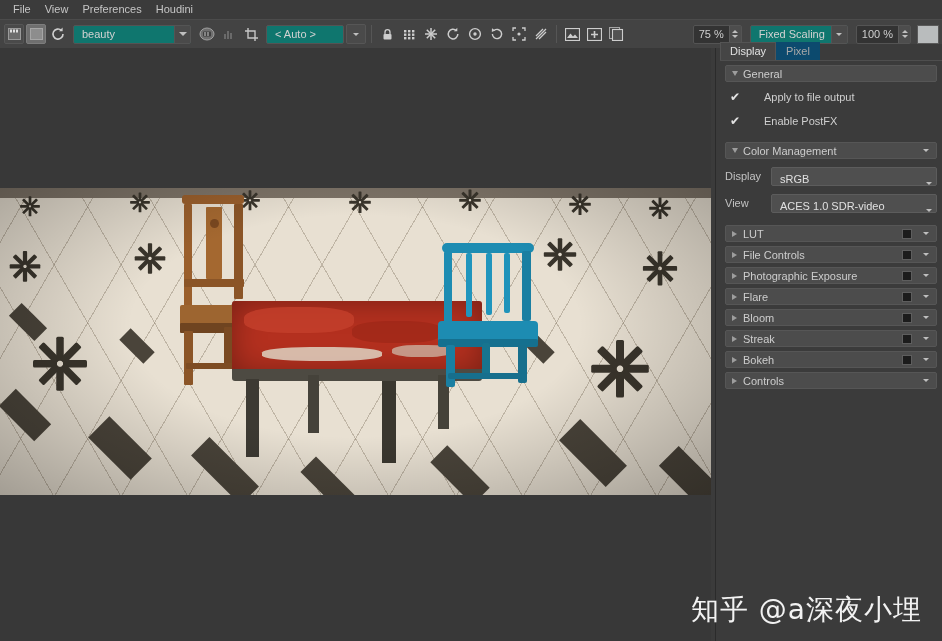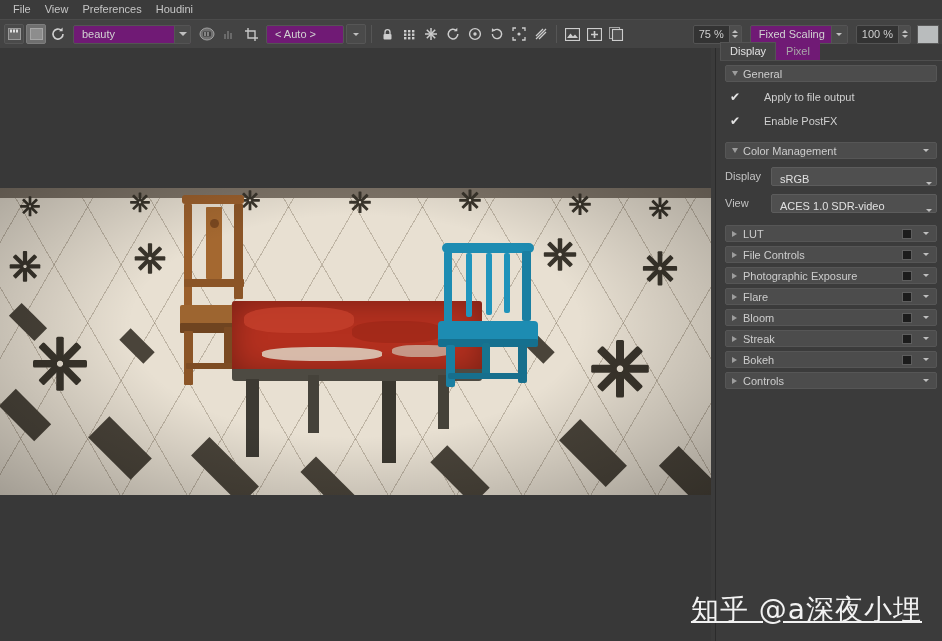--- a/index.html
+++ b/index.html
@@ -33,21 +33,21 @@
     display: flex; align-items: center; justify-content: center;
     color: #cfcfcf; font-size: 11px; flex: none;
   }
   .tb-btn.lit { background: #6f6f6f; border-color: #7d7d7d; }
   .tb-icn { width: 20px; height: 20px; margin: 0 1px; flex: none;
             display: flex; align-items: center; justify-content: center; }
   .tb-icn svg { display: block; }
   .tb-sep { width: 1px; height: 18px; background: #565656; margin: 0 4px; flex: none; }
 
   .combo {
-    height: 19px; background: #701a75; border: 1px solid #545454; border-radius: 2px;
+    height: 19px; background: #0f766e; border: 1px solid #545454; border-radius: 2px;
     display: flex; align-items: center; color: #d2d2d2; font-size: 11px;
     padding: 0 0 0 8px; flex: none;
   }
   .combo .txt { flex: 1; white-space: nowrap; overflow: hidden; }
   .combo .arw {
     width: 16px; height: 17px; display: flex; align-items: center; justify-content: center;
     background: #4a4a4a; border-left: 1px solid #545454; flex: none;
   }
   .caret { width: 0; height: 0; border-left: 4px solid transparent;
            border-right: 4px solid transparent; border-top: 4px solid #bfbfbf; }
@@ -108,21 +108,21 @@
 
   
   .splitter { position: absolute; left: 711px; top: 48px; width: 9px; height: 593px; background: #3b3b3b; }
   .splitter .line { position: absolute; left: 4px; top: 0; width: 1px; height: 100%; background: #2b2b2b; }
 
   
   .panel { position: absolute; left: 720px; top: 44px; width: 222px; height: 597px; background: #3b3b3b; }
   .tabs { position: absolute; left: 0; top: 0; width: 222px; height: 17px;
           display: flex; align-items: flex-end; border-bottom: 1px solid #4e4e4e; }
   .tab { font-size: 11px; color: #a8a8a8; padding: 2px 9px 2px 9px; line-height: 13px;
-         background: #701a75; border: 1px solid transparent; border-bottom: none; }
+         background: #0c4a6e; border: 1px solid transparent; border-bottom: none; }
   .tab.active { color: #e2e2e2; background: #454545; border-color: #545454; }
 
   .pbody { position: absolute; left: 0; top: 17px; width: 222px; height: 580px; background: #3b3b3b; }
 
   .sec {
     position: relative; margin: 4px 5px 0 5px; height: 17px;
     background: #4c4c4c; border: 1px solid #565656; border-radius: 2px;
     display: flex; align-items: center;
   }
   .sec .tw { width: 17px; display: flex; align-items: center; justify-content: center; flex: none; }
@@ -150,21 +150,21 @@
   }
   .frow .fc .ft { flex: 1; white-space: nowrap; overflow: hidden; }
   .frow .fc .fa { width: 15px; display: flex; align-items: center; justify-content: center; flex: none; }
 
   .spacer8 { height: 8px; }
 
   
   .wm {
     position: absolute; right: 20px; bottom: 12px;
     font-size: 28px; color: #f2f2f2; letter-spacing: 1px;
-    font-family: "DejaVu Sans", sans-serif; white-space: nowrap; text-decoration: underline;
+    font-family: "DejaVu Sans", sans-serif; white-space: nowrap;
   }
 </style>
 </head>
 <body>
 
 <div id="app">
 
   <div class="menubar">
     <div class="mi">File</div>
     <div class="mi">View</div>

